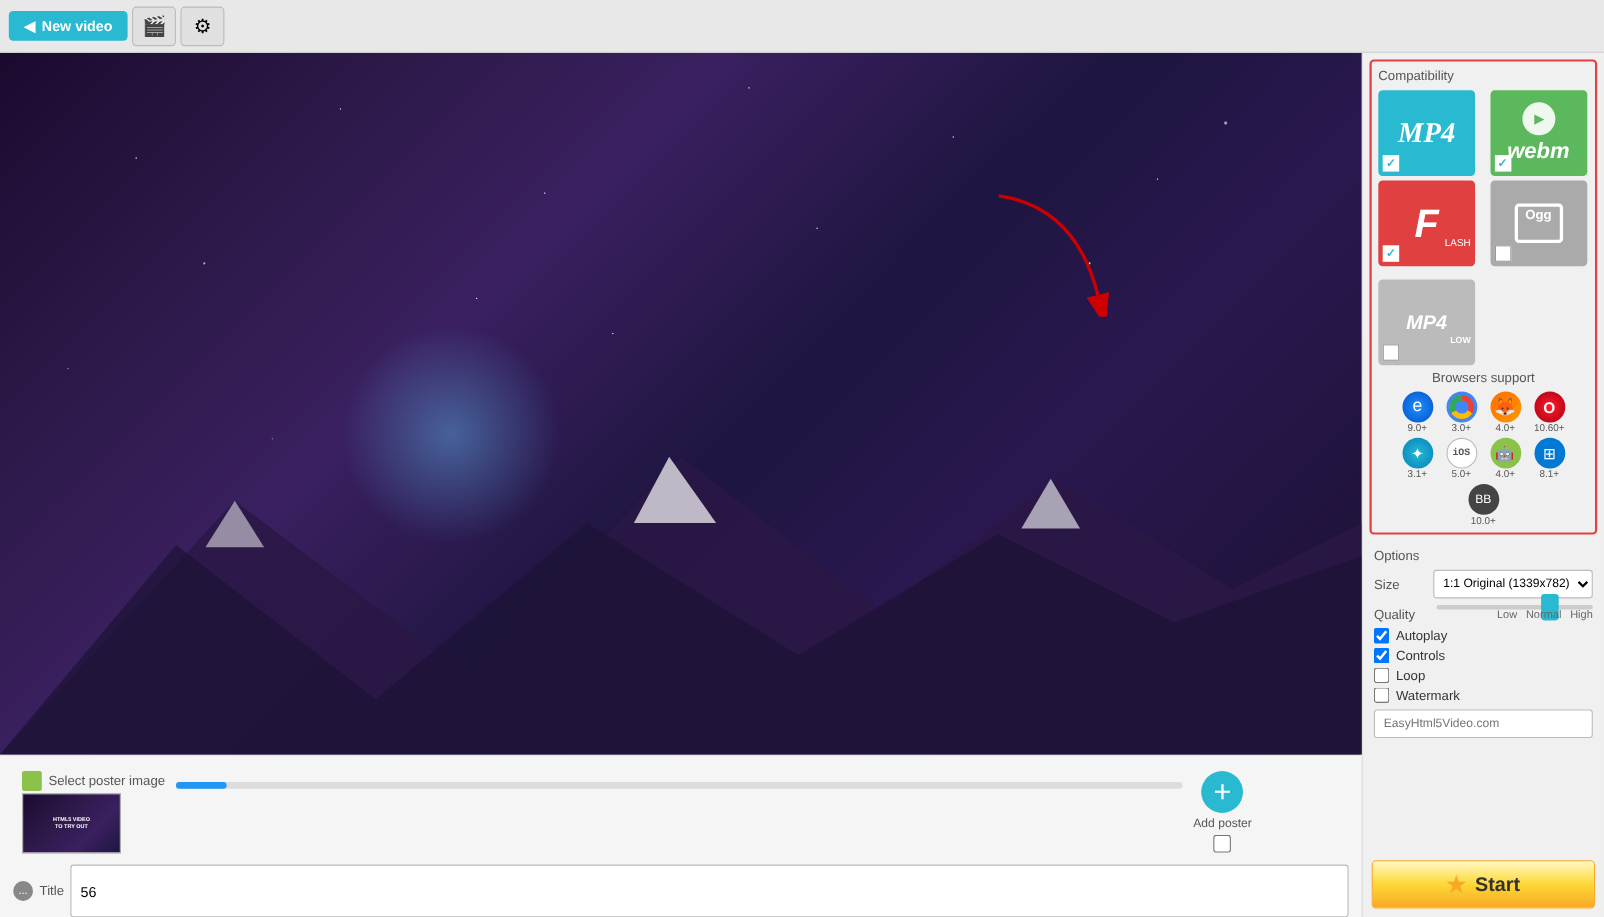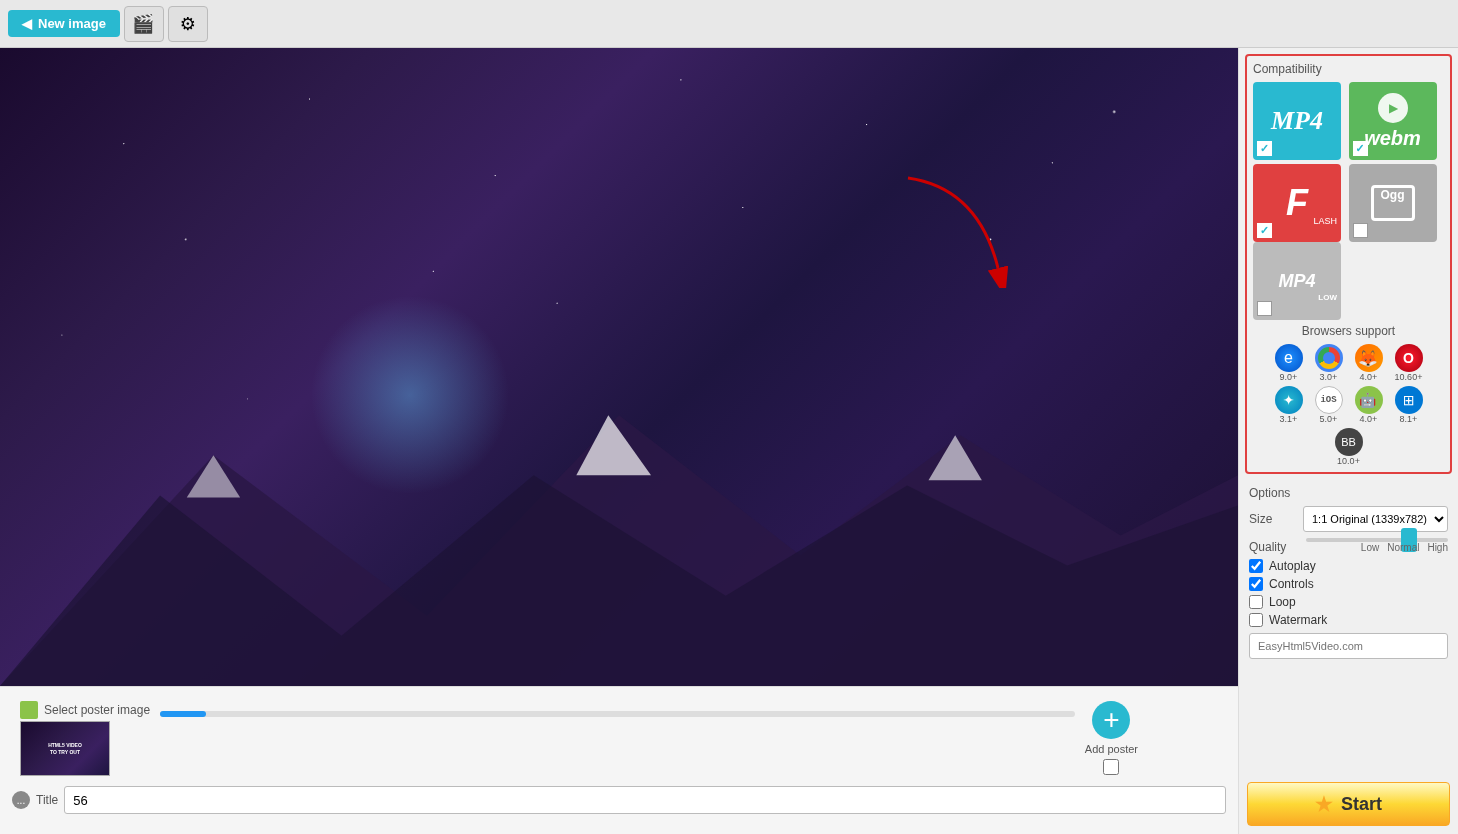--- a/index.html
+++ b/index.html
@@ -224,21 +224,21 @@
       font-size: 10px;
     }
 
     .title-label {
       color: #555;
       font-size: 12px;
     }
 
     #title-input {
       flex: 1;
-      height: 28px;
+      height: 48px;
       border: 1px solid #bbb;
       border-radius: 3px;
       padding: 4px 8px;
       font-size: 13px;
       background: white;
     }
 
     
     #right-sidebar {
       width: 220px;
@@ -258,21 +258,21 @@
 
     .section-label {
       font-size: 12px;
       color: #555;
       margin-bottom: 6px;
     }
 
     .format-grid {
       display: grid;
       grid-template-columns: 1fr 1fr;
-      gap: 0;
+      gap: 12px;
       margin-bottom: 4px;
     }
 
     .format-play-icon {
       width: 30px;
       height: 30px;
       background: rgba(255,255,255,0.9);
       border-radius: 50%;
       display: flex;
       align-items: center;
@@ -660,21 +660,21 @@
     .format-chk-unchecked {
       border: 1px solid #999;
     }
   </style>
 </head>
 <body>
 
 <div id="toolbar">
   <button id="new-video-btn">
     <span>◀</span>
-    <span>New image</span>
+    <span>New video</span>
   </button>
   <button class="toolbar-icon-btn">
     <span>🎬</span>
   </button>
   <button class="toolbar-icon-btn">
     <span>⚙</span>
   </button>
 </div>
 
 <div id="main">

